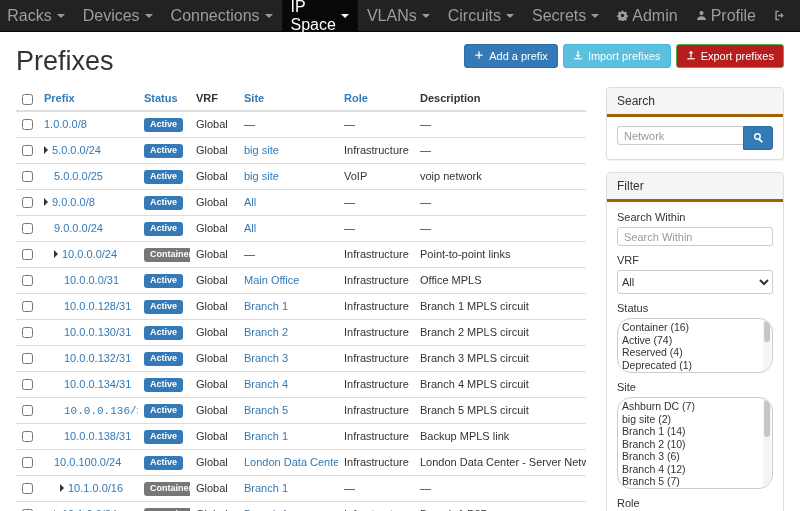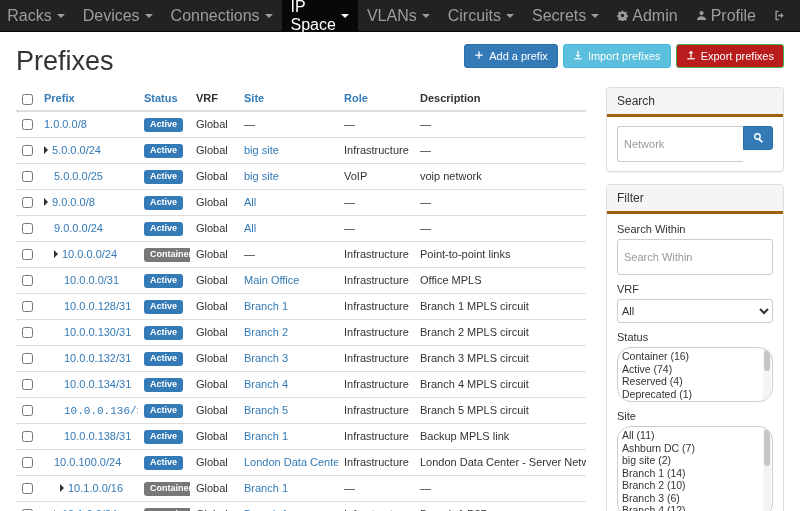--- a/index.html
+++ b/index.html
@@ -44,21 +44,21 @@
   .label-active { background:#337ab7; }
   .label-container { background:#777; }
   .caret-right { display:inline-block; width:0; height:0; border-left:4px solid #333; border-top:4px solid transparent; border-bottom:4px solid transparent; margin-right:4px; }
   .row-check { margin:0; width:11px; height:11px; vertical-align:middle; }
 
   
   .panel { border:1px solid #ddd; border-radius:4px; margin-bottom:12px; box-shadow:0 1px 1px rgba(0,0,0,.05); background:#fff; }
   .panel-heading { padding:6px 10px; background:#f5f5f5; border-bottom:3px solid #a16207; border-radius:3px 3px 0 0; font-size:12px; color:#333; }
   .panel-body { padding:9px 10px; }
   .input-group { display:flex; }
-  .form-input { width:100%; height:36px; padding:3px 6px; font-size:11px; border:1px solid #ccc; border-radius:3px; font-family:inherit; color:#333; }
+  .form-input { width:100%; height:19px; padding:3px 6px; font-size:11px; border:1px solid #ccc; border-radius:3px; font-family:inherit; color:#333; }
   .form-input::placeholder { color:#999; }
   .input-group .form-input { border-radius:3px 0 0 3px; border-right:none; flex:1; min-width:0; }
   .btn-search { width:30px; height:24px; background:#337ab7; border:1px solid #2e6da4; border-radius:0 3px 3px 0; color:#fff; display:flex; align-items:center; justify-content:center; cursor:pointer; }
   .btn-search svg { width:11px; height:11px; fill:#fff; stroke:#fff; }
   .filter-field { margin-bottom:8px; }
   .filter-label { display:block; margin-bottom:3px; font-size:11px; color:#333; line-height:13px; }
   select.form-select { width:100%; height:24px; font-size:11px; border:1px solid #ccc; border-radius:3px; background:#fff; font-family:inherit; color:#333; }
   .multiselect { position:relative; border:1px solid #ccc; border-radius:14px; background:#fff; overflow:hidden; padding:2px 11px 2px 4px; }
   .ms-option { font-size:10.5px; line-height:12.5px; white-space:nowrap; overflow:hidden; color:#333; }
   .ms-scrollbar { position:absolute; top:1px; right:1px; bottom:1px; width:8px; background:#f4f4f4; border-radius:0 2px 2px 0; }
@@ -372,21 +372,20 @@
                   <div class="ms-option">Reserved (4)</div>
                   <div class="ms-option">Deprecated (1)</div>
                 </div>
             </div>
             <div class="filter-field">
               <label class="filter-label">Site</label>
               <div class="multiselect ms-site">
                 <div class="ms-scrollbar">
                     <div class="ms-thumb"></div>
                   </div>
-              <div class="ms-option">All (11)</div>
                   <div class="ms-option">Ashburn DC (7)</div>
                   <div class="ms-option">big site (2)</div>
                   <div class="ms-option">Branch 1 (14)</div>
                   <div class="ms-option">Branch 2 (10)</div>
                   <div class="ms-option">Branch 3 (6)</div>
                   <div class="ms-option">Branch 4 (12)</div>
                   <div class="ms-option">Branch 5 (7)</div>
                 </div>
             </div>
             <div class="filter-field">

